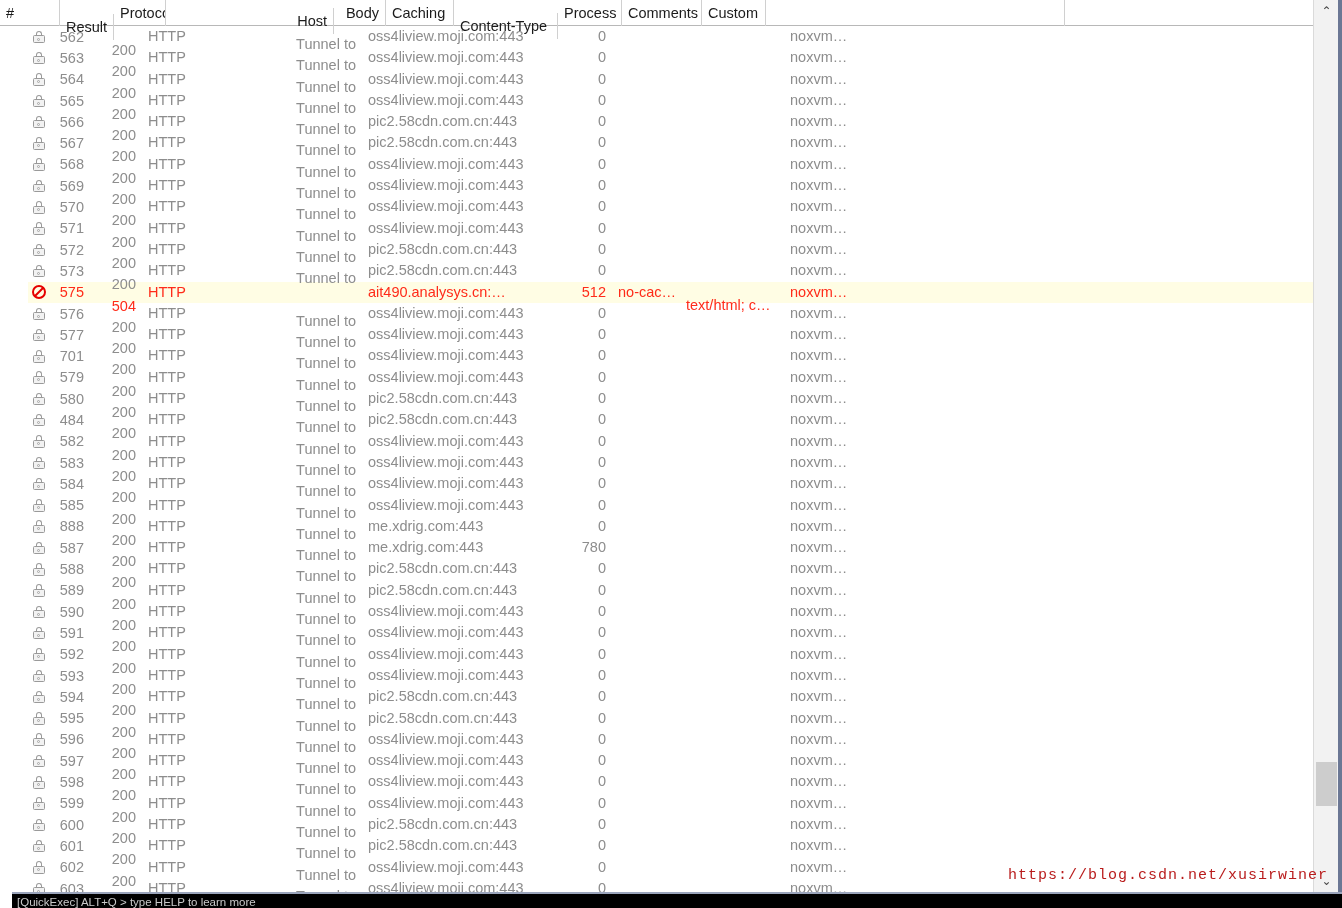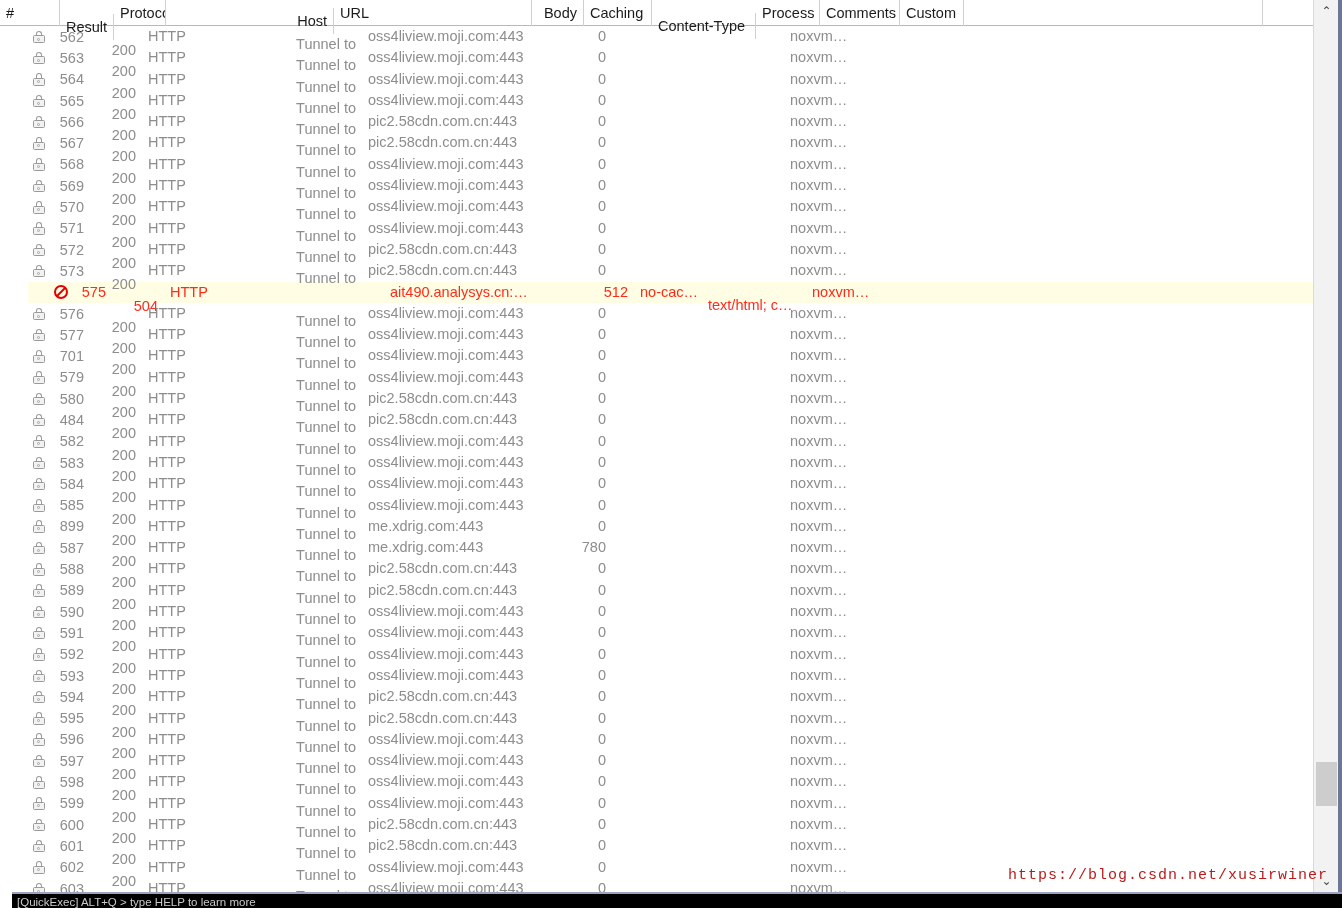--- a/index.html
+++ b/index.html
@@ -142,21 +142,20 @@
     position: absolute;
     left: 4px; top: -1px;
     width: 2px; height: 12px;
     background: #e60000;
     transform: rotate(45deg);
   }
 
   .row.err {
     background: #fffde4;
     color: #ff2b19;
-    justify-content: flex-end;
   }
 
   
   .vsb {
     position: absolute;
     right: 4px; top: 0;
     width: 25px; height: 892px;
     background: #f2f2f2;
     border-left: 1px solid #dadada;
   }
@@ -217,21 +216,20 @@
 
 <div id="app">
 
   <div class="grid">
 
     <div class="hdr">
       <div class="hcell l w-id">#</div>
       <div class="hcell r w-result">Result</div>
       <div class="hcell l w-proto">Protocol</div>
       <div class="hcell r w-host">Host</div>
-      <div class="hcell l w-url">URL</div>
       <div class="hcell r w-body">Body</div>
       <div class="hcell l w-cach">Caching</div>
       <div class="hcell l w-ctype">Content-Type</div>
       <div class="hcell l w-proc">Process</div>
       <div class="hcell l w-comm">Comments</div>
       <div class="hcell l w-cust">Custom</div>
       <div class="hcell l w-tail"></div>
     </div>
 
     <div class="rows" id="rows-host">
@@ -714,21 +712,21 @@
           <div class="c l w-cust"></div>
           <div class="c l w-tail"></div>
         </div>
         <div class="row">
           <div class="idcell">
             <span class="lock">
               <span class="shackle"></span>
               <span class="body"></span>
               <span class="kh"></span>
             </span>
-            <span class="num">899</span>
+            <span class="num">888</span>
           </div>
           <div class="c r w-result">200</div>
           <div class="c l w-proto">HTTP</div>
           <div class="c r w-host">Tunnel to</div>
           <div class="c l w-url">me.xdrig.com:443</div>
           <div class="c r w-body">0</div>
           <div class="c l w-cach"></div>
           <div class="c l w-ctype"></div>
           <div class="c l w-proc">noxvm…</div>
           <div class="c l w-comm"></div>

